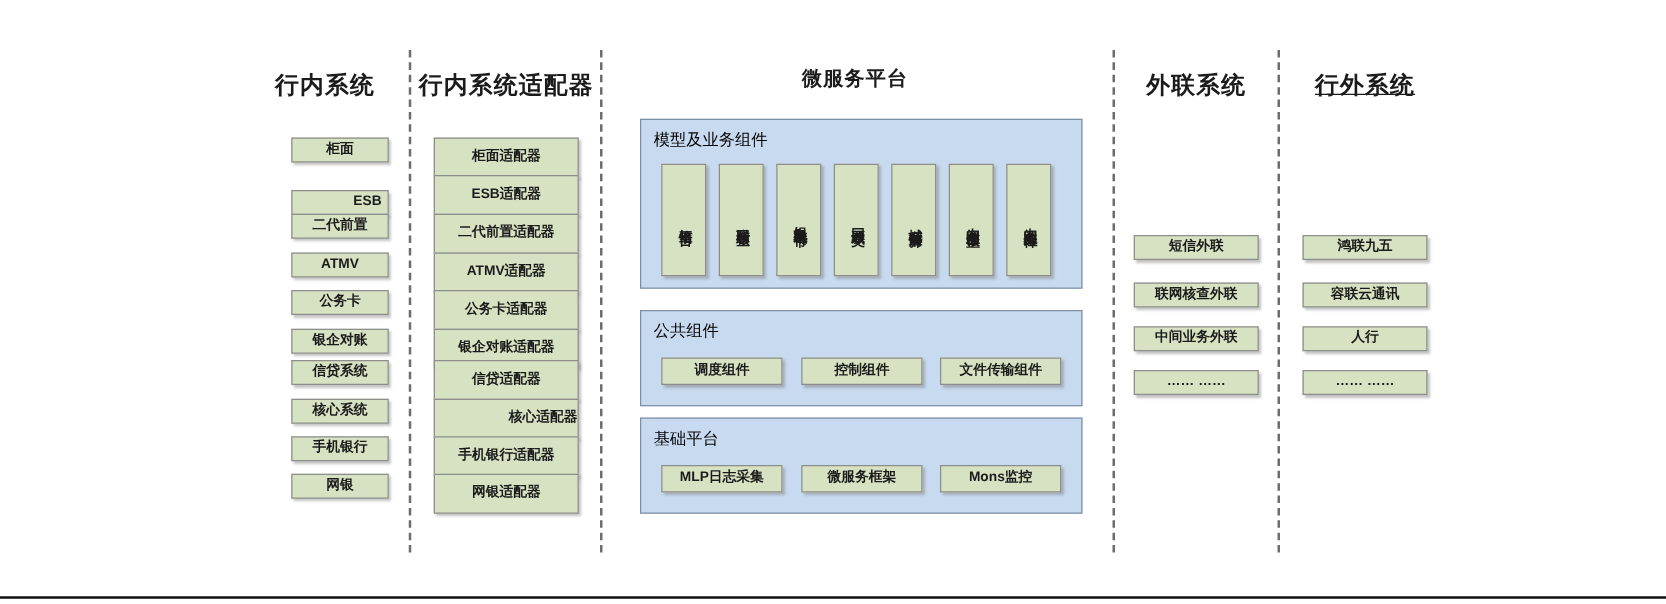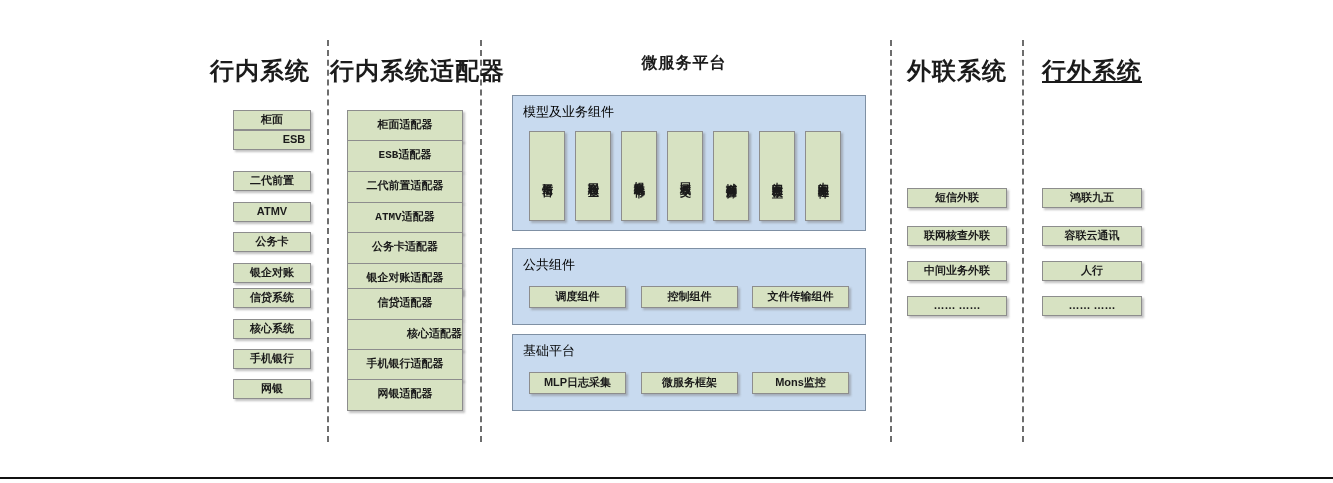--- a/index.html
+++ b/index.html
@@ -10,33 +10,33 @@
 
   
   .divider{position:absolute;top:40px;height:402px;width:0;
            border-left:2px dashed #6d6d6d;}
 
   
   .bottom-rule{position:absolute;left:0;top:477px;width:1333px;height:0;
                border-top:2px solid #111;}
 
   
-  .col-title{position:absolute;font-size:24px;font-weight:bold;color:#1b1b1b;
+  .col-title{position:absolute;font-size:19px;font-weight:bold;color:#1b1b1b;
              text-align:center;letter-spacing:1px;white-space:nowrap;}
 
   
   .node{position:absolute;background:#d7e2c2;border:1px solid #8d8d8d;
         box-shadow:2px 2px 2px rgba(120,120,120,.45);
         font-size:11px;color:#1b1b1b;font-weight:bold;
         display:flex;align-items:center;justify-content:center;
         text-align:center;line-height:1.25;box-sizing:border-box;}
 
   
   .node.sys{width:78px;height:20px;}
-  .node.adp{width:116px;height:32px;font-family:Liberation Mono, monospace;}
+  .node.adp{width:116px;height:32px;}
   
   .node.ext{width:100px;height:20px;}
 
   
   .node.vert{width:36px;height:90px;font-size:11px;}
   .node.vert span{writing-mode:vertical-rl;text-orientation:upright;
                   letter-spacing:1px;white-space:nowrap;line-height:1;}
 
   
   .node.comp{height:22px;font-size:11px;text-align:right;}
@@ -59,21 +59,21 @@
 
   <div class="col-title" style="left:193px;top:55px;width:134px;">行内系统</div>
   <div class="col-title" style="left:330px;top:55px;width:150px;">行内系统适配器</div>
   <div class="col-title" style="left:484px;top:53px;width:400px;font-size:16px;">微服务平台</div>
   <div class="col-title" style="left:893px;top:55px;width:128px;">外联系统</div>
   <div class="col-title" style="left:1025px;top:55px;width:134px;text-decoration:underline;">行外系统</div>
 
   <div class="node sys" style="left:233px;top:110px;">
       <span>柜面</span>
     </div>
-  <div class="node sys" style="left:233px;top:130px;padding-left:44px;">
+  <div class="node sys" style="left:233px;top:152px;padding-left:44px;">
       <span>ESB</span>
     </div>
   <div class="node sys" style="left:233px;top:171px;">
       <span>二代前置</span>
     </div>
   <div class="node sys" style="left:233px;top:202px;">
       <span>ATMV</span>
     </div>
   <div class="node sys" style="left:233px;top:232px;">
       <span>公务卡</span>

